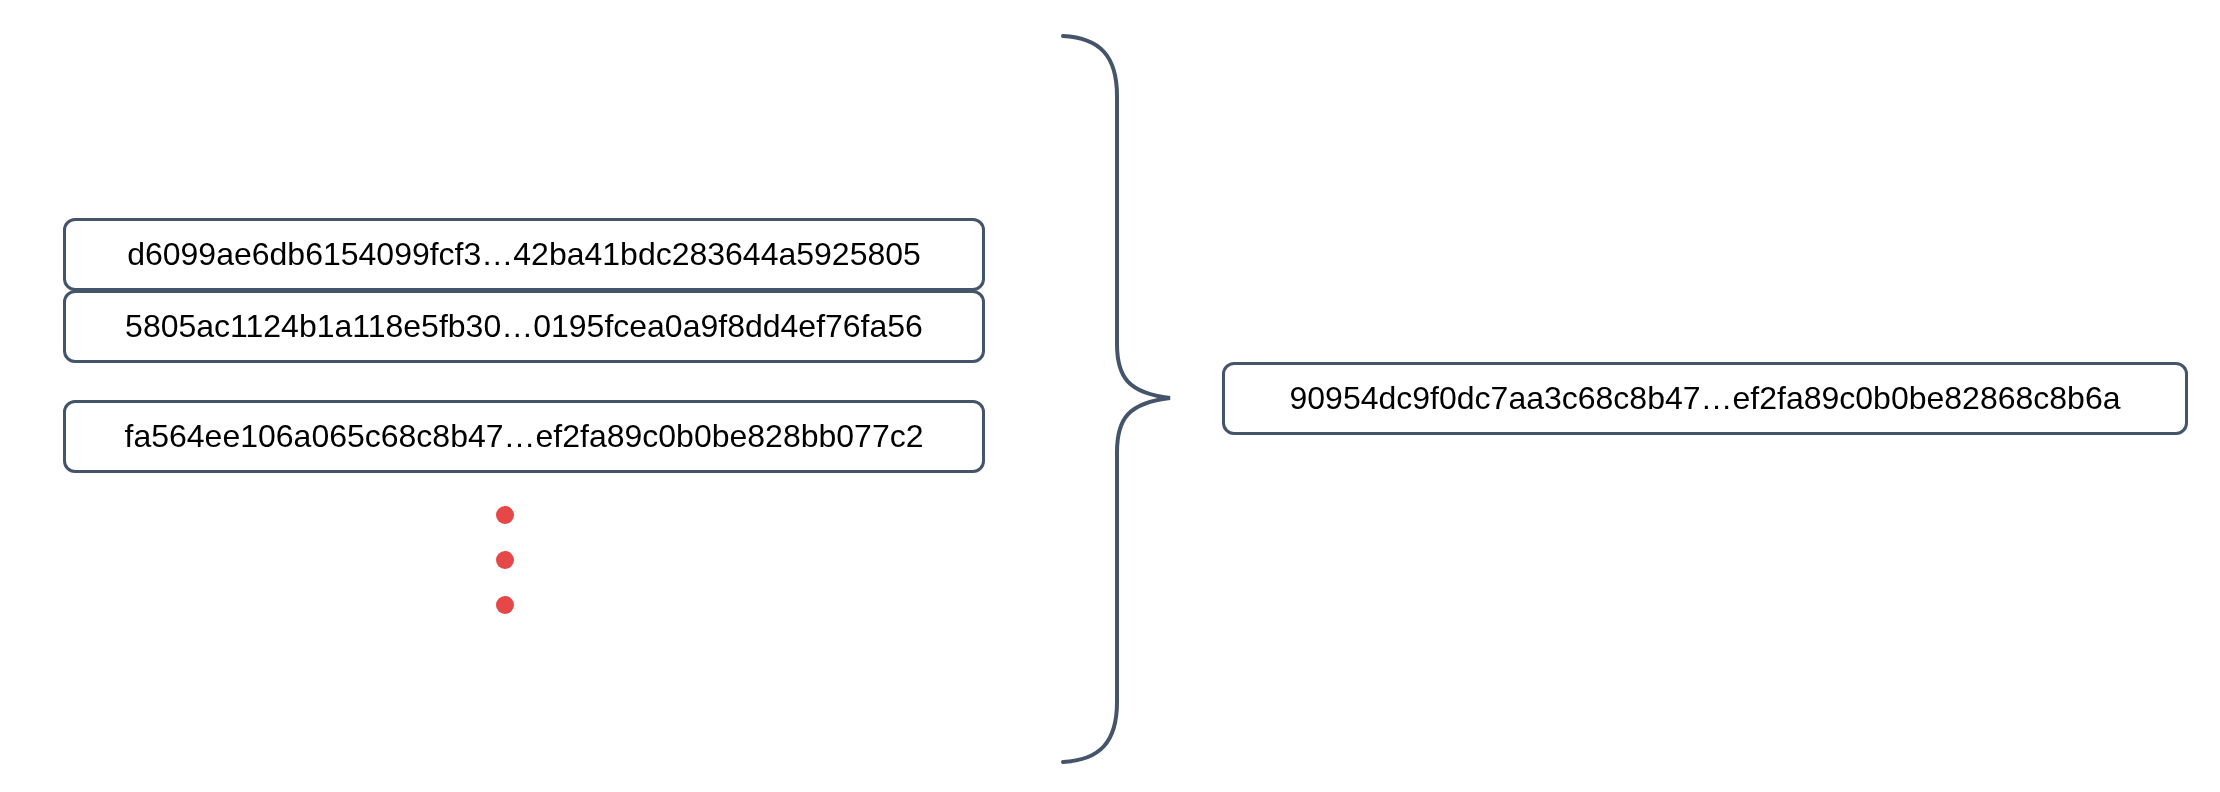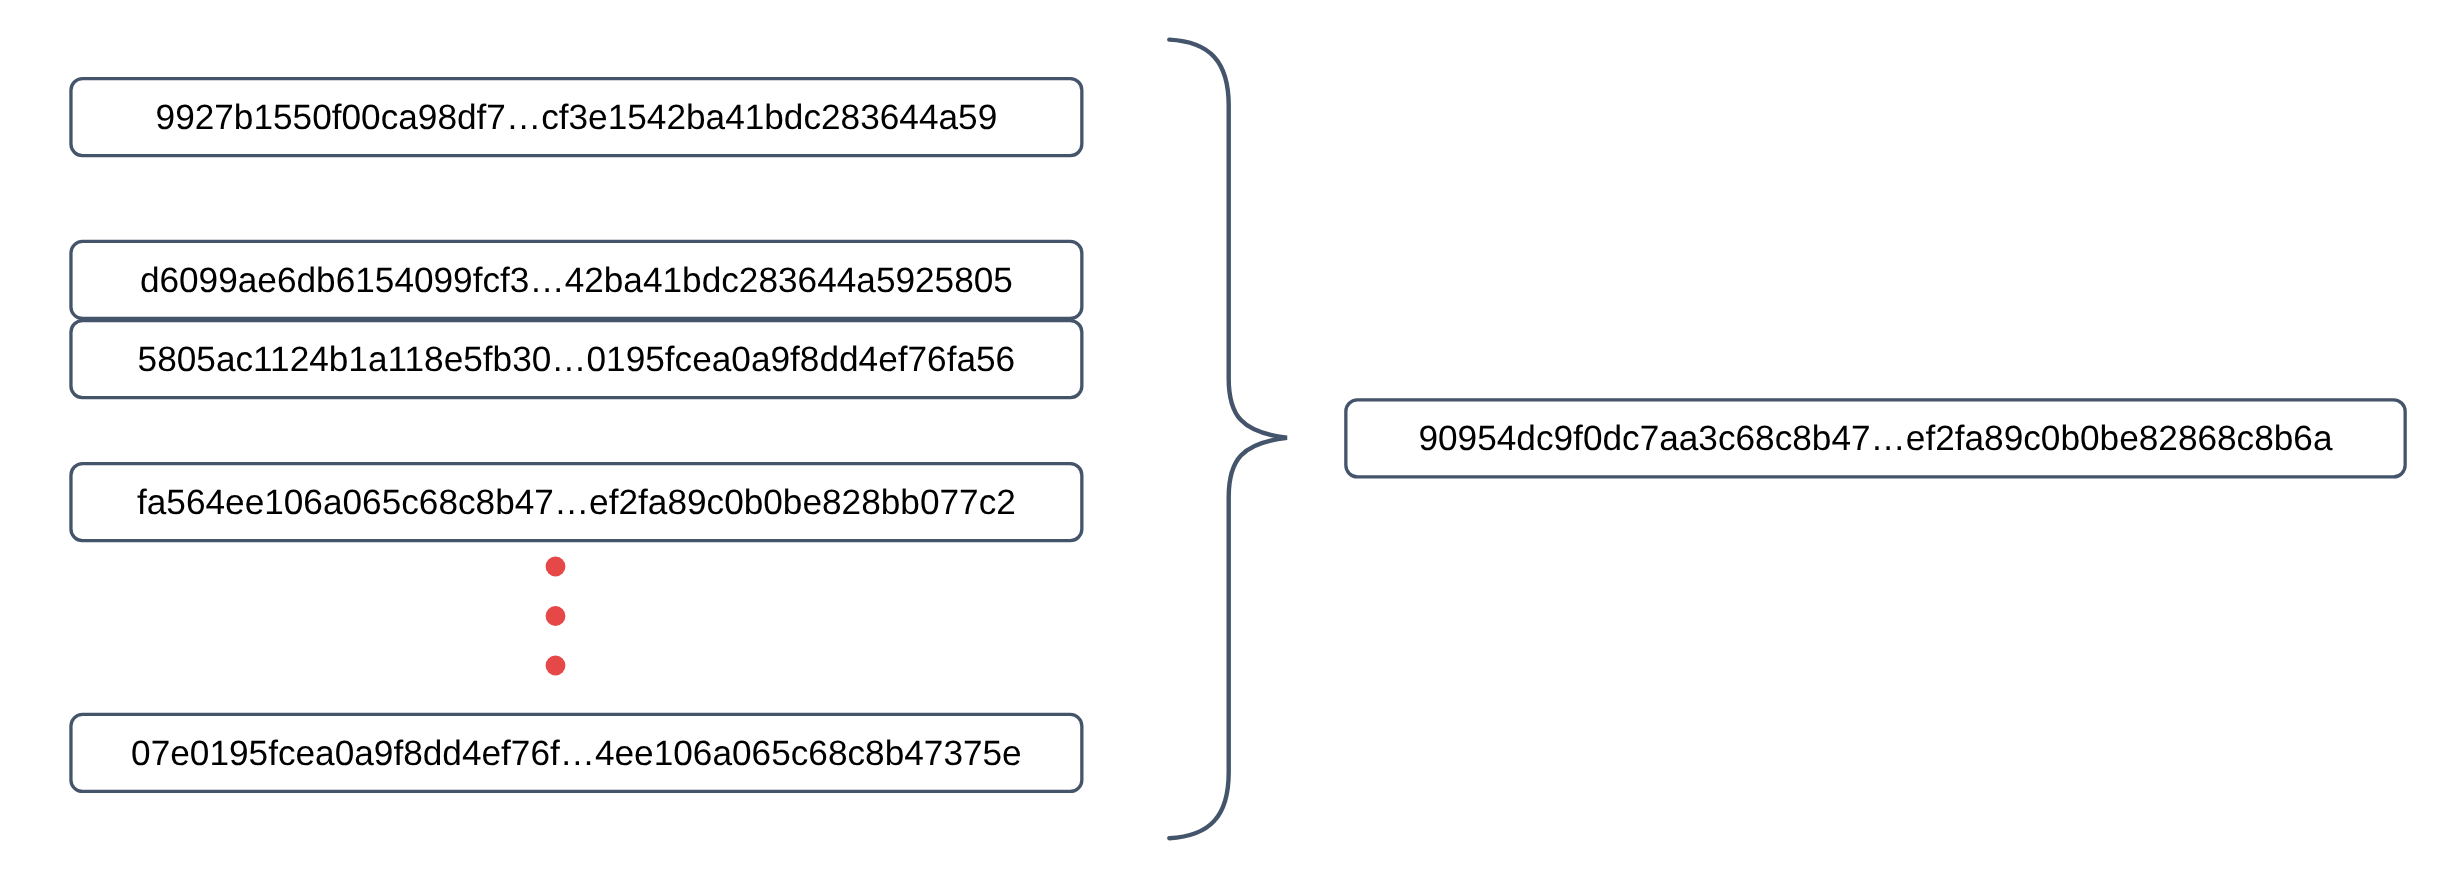--- a/index.html
+++ b/index.html
@@ -30,21 +30,21 @@
   }
   .hash-box span {
     font-size: 32px;
     color: #000000;
     white-space: nowrap;
     letter-spacing: 0;
   }
   .box-0 { top: 70px; }
   .box-1 { top: 180px; margin-top: 38px; }
   .box-2 { top: 290px; }
-  .box-3 { top: 420px; }
+  .box-3 { top: 400px; }
   .box-4 { top: 648px; }
   .result-box {
     left: 1222px;
     top: 362px;
     width: 966px;
   }
   .dots {
     position: absolute;
     left: 496px;
     top: 506px;
@@ -65,45 +65,39 @@
     width: 2220px;
     height: 792px;
     pointer-events: none;
   }
 </style>
 </head>
 <body>
 
 <div class="canvas">
 
-  <div class="hash-box box-0">
-    <span>9927b1550f00ca98df7…cf3e1542ba41bdc283644a59</span>
-  </div>
 
   <div class="hash-box box-1">
     <span>d6099ae6db6154099fcf3…42ba41bdc283644a5925805</span>
   </div>
 
   <div class="hash-box box-2">
     <span>5805ac1124b1a118e5fb30…0195fcea0a9f8dd4ef76fa56</span>
   </div>
 
   <div class="hash-box box-3">
     <span>fa564ee106a065c68c8b47…ef2fa89c0b0be828bb077c2</span>
   </div>
 
   <div class="dots">
     <span class="dot"></span>
     <span class="dot"></span>
     <span class="dot"></span>
   </div>
 
-  <div class="hash-box box-4">
-    <span>07e0195fcea0a9f8dd4ef76f…4ee106a065c68c8b47375e</span>
-  </div>
 
   <svg class="brace-svg" viewBox="0 0 2220 792" aria-hidden="true">
     <path d="M 1063 36
              C 1100 38 1117 56 1117 96
              L 1117 344
              C 1117 378 1129 393 1170 398
              C 1129 403 1117 418 1117 452
              L 1117 702
              C 1117 742 1100 760 1063 762" fill="none" stroke="#44546a" stroke-width="4" stroke-linecap="round"></path>
   </svg>

